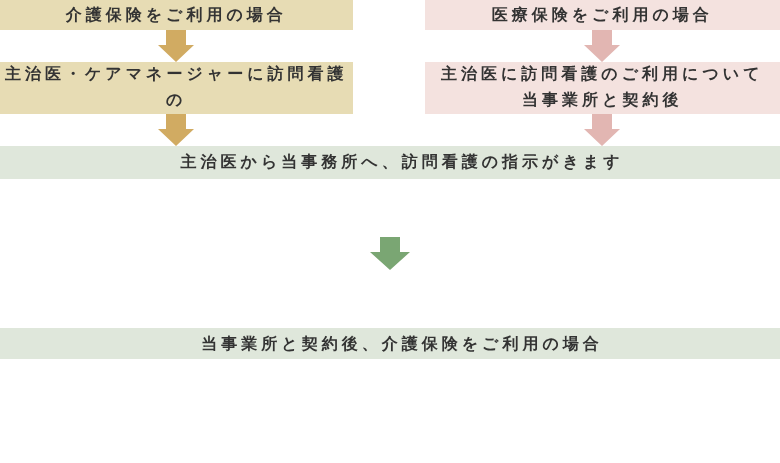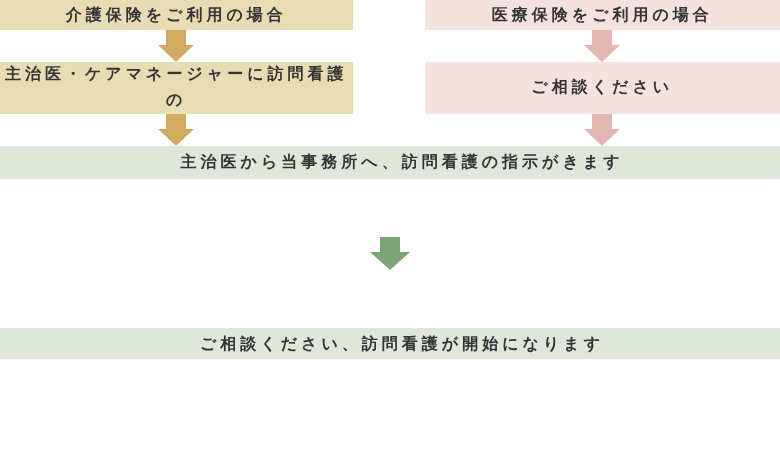--- a/index.html
+++ b/index.html
@@ -88,21 +88,22 @@
       </svg>
     </div>
   </div>
 
   <div class="two-col row-step2">
     <div class="col-left box box-kaigo">
       <span>主治医・ケアマネージャーに訪問看護の</span>
     </div>
     <div class="col-gap"></div>
     <div class="col-right box box-iryo">
-      <span>ご相談ください</span>
+      <span>主治医に訪問看護のご利用について</span>
+      <span>当事業所と契約後</span>
     </div>
   </div>
 
   <div class="two-col row-arrow-2">
     <div class="col-left arrow-cell">
       <svg class="arrow-icon" width="36" height="32" viewBox="0 0 36 32" aria-hidden="true">
         <polygon points="8,0 28,0 28,15 36,15 18,32 0,15 8,15" fill="#d1ab62"></polygon>
       </svg>
     </div>
     <div class="col-gap"></div>
@@ -120,17 +121,17 @@
   </div>
 
   <div class="row-arrow-3 arrow-cell">
     <svg class="arrow-icon" width="40" height="33" viewBox="0 0 40 33" aria-hidden="true">
       <polygon points="10,0 30,0 30,15 40,15 20,33 0,15 10,15" fill="#7aa673"></polygon>
     </svg>
   </div>
 
   <div class="row-step4">
     <div class="box box-shared">
-      <span>ご相談ください、訪問看護が開始になります</span>
+      <span>当事業所と契約後、介護保険をご利用の場合</span>
     </div>
   </div>
 
 </div>
 
 </body></html>

